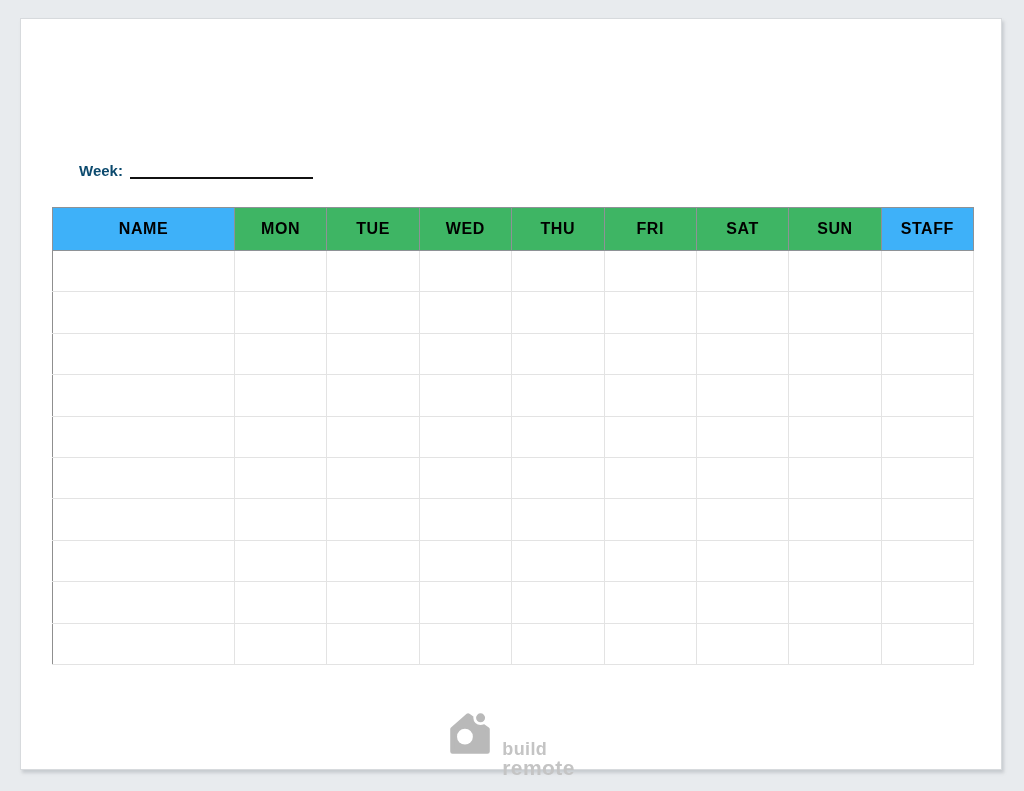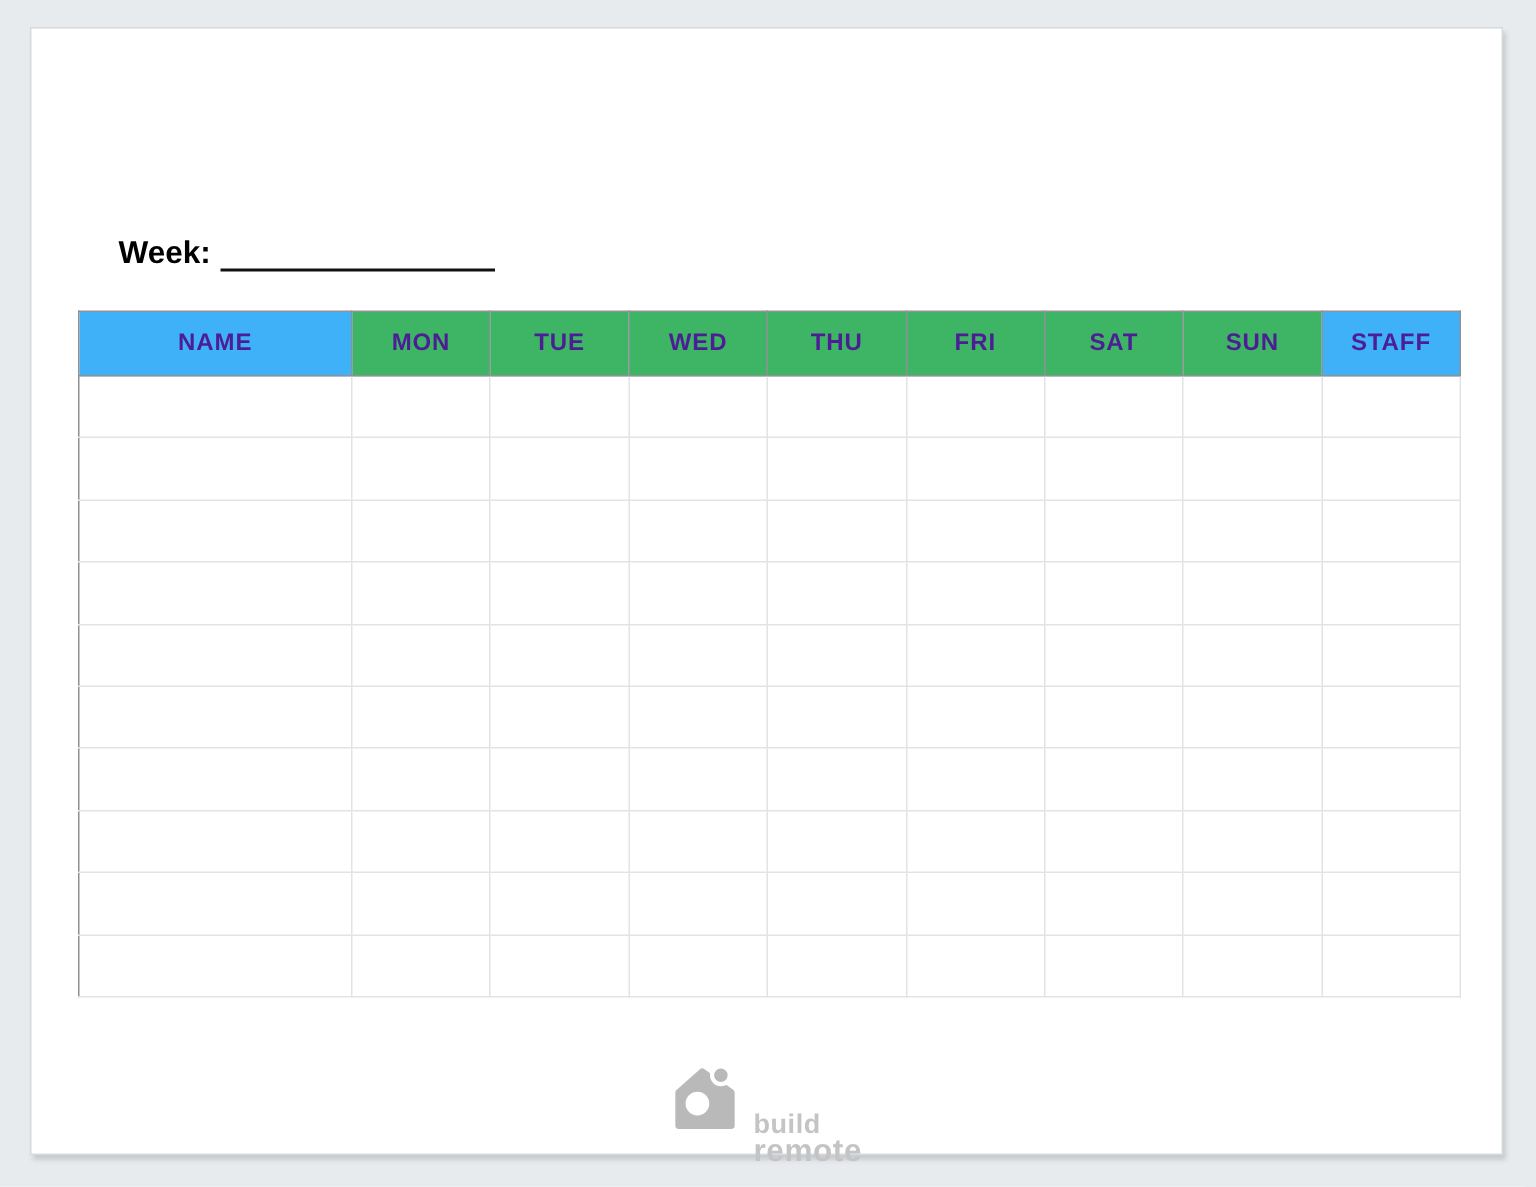--- a/index.html
+++ b/index.html
@@ -22,23 +22,23 @@
     left: 0; right: 0; top: 63px;
     text-align: center;
     font-size: 29px;
     font-weight: 700;
     letter-spacing: 3px;
     color: #1a1a1a;
   }
   .week-row {
     position: absolute;
     left: 58px; top: 138px;
-    font-size: 21px;
-    font-weight: 700;
-    color: #000000;
+    font-size: 15px;
+    font-weight: 700;
+    color: #0c4a6e;
     display: flex;
     align-items: flex-end;
   }
   .week-blank {
     display: inline-block;
     width: 183px;
     height: 22px;
     margin-left: 7px;
     border-bottom: 2.5px solid #111111;
   }
@@ -47,21 +47,21 @@
     left: 31px; top: 188px;
     width: 922px;
     border-collapse: collapse;
     table-layout: fixed;
   }
   .schedule-table th {
     height: 43px;
     font-size: 16px;
     font-weight: 700;
     letter-spacing: 0.6px;
-    color: #4c1d95;
+    color: #000000;
     text-align: center;
     border: 1px solid #8e9296;
   }
   .schedule-table th.blue  { background: var(--header-blue, #3eb1f9); }
   .schedule-table th.green { background: var(--header-green, #3eb564); }
   .schedule-table td {
     height: 41.4px;
     background: #ffffff;
     border: 1px solid #e3e3e3;
   }

